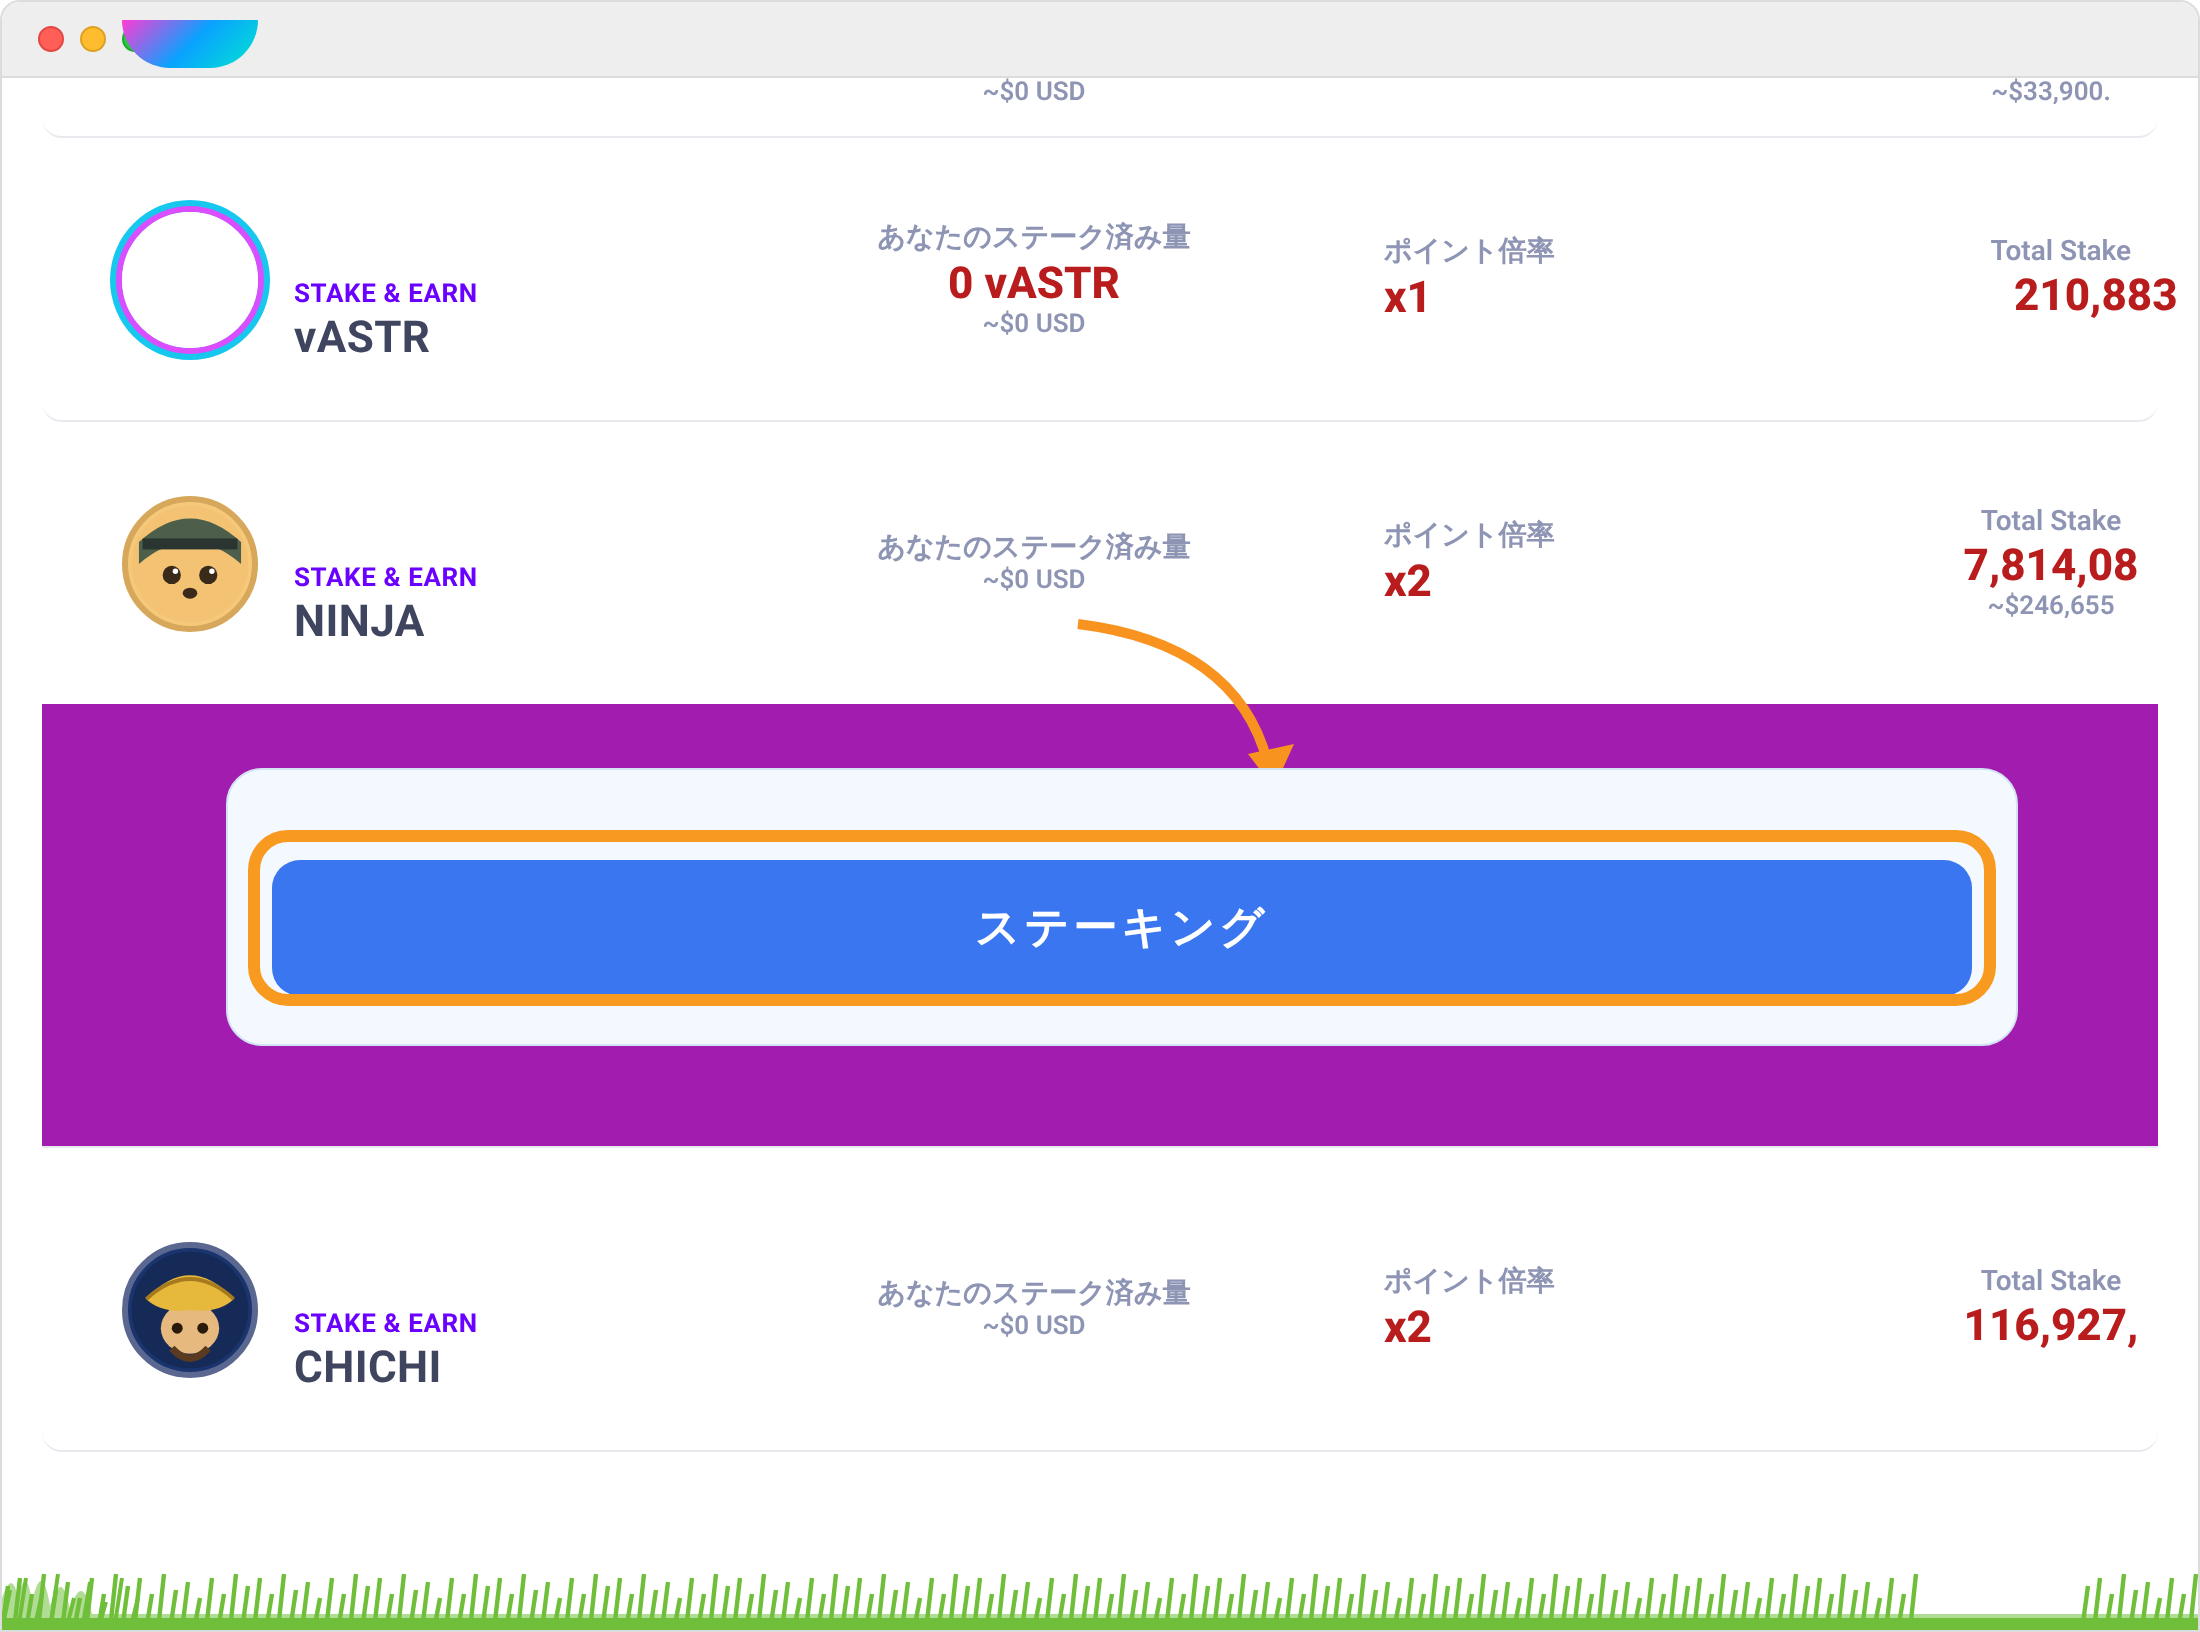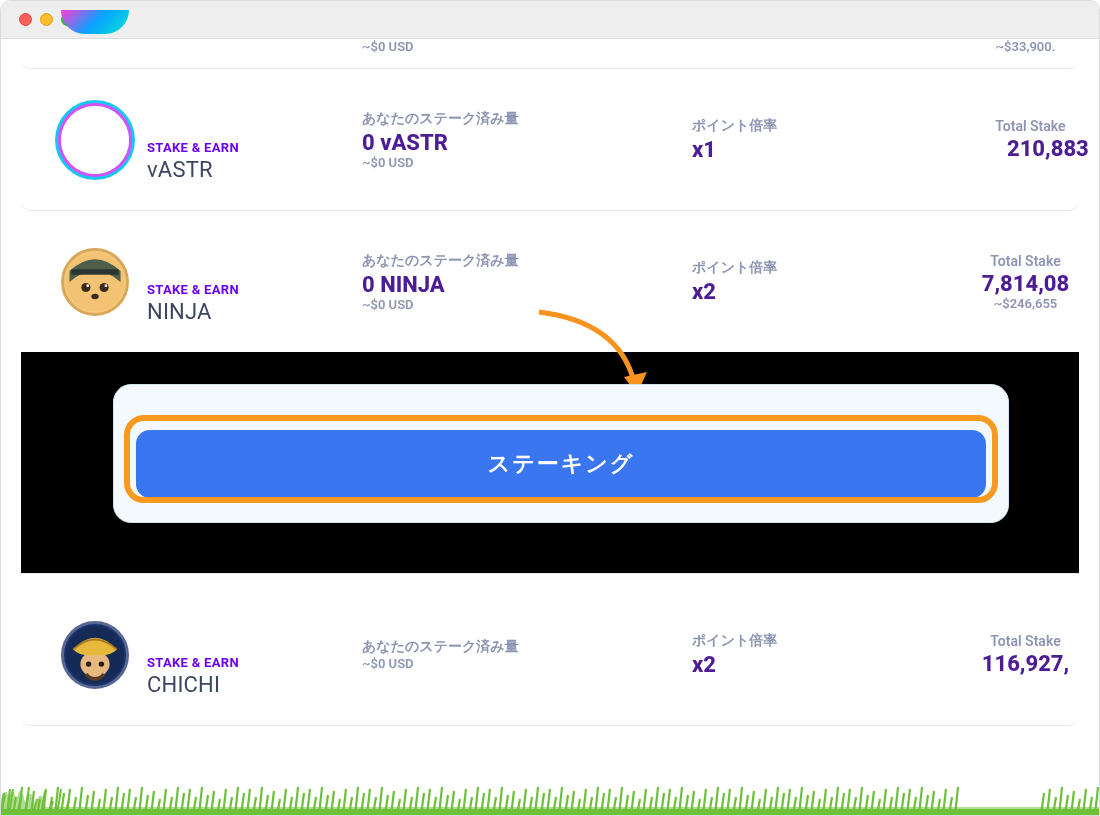--- a/index.html
+++ b/index.html
@@ -59,51 +59,51 @@
   .name-col { flex: 0 0 215px; }
   .badge-line {
     color: #6a00ff;
     font-size: 13px;
     font-weight: 700;
     letter-spacing: 0.3px;
     margin-top: 43px;
   }
   .token-name {
     font-size: 22px;
-    font-weight: 400;
+    font-weight: 700;
     color: #3f455f;
     letter-spacing: 0.2px;
     margin-top: 2px;
   }
-  .stake-col { flex: 0 0 310px; }
+  .stake-col { flex: 0 0 310px; text-align: center; }
   .stake-col .label,
   .mult-col .label,
   .total-col .label {
     color: #8e94b3;
     font-size: 14px;
     font-weight: 600;
   }
   .stake-col .value,
   .mult-col .value,
   .total-col .value {
-    color: #4c1d95;
+    color: #b91c1c;
     font-size: 22px;
     font-weight: 800;
     margin-top: 2px;
   }
   .sub {
     color: #8e94b3;
     font-size: 13px;
     font-weight: 600;
   }
   .mult-col { flex: 0 0 280px; margin-left: 20px; }
   .total-col { flex: 1 1 auto; text-align: center; }
 
   .expanded-area {
-    background: #000000;
+    background: #a21caf;
     padding: 32px 0 50px 0;
     border-bottom: 1px solid #e7e9ef;
     position: relative;
   }
   .stake-card {
     margin: 0 70px 0 92px;
     background: #f3f9ff;
     border: 1px solid #d3e3f4;
     border-radius: 18px;
     padding: 45px 22px 24px 22px;
@@ -239,21 +239,20 @@
           <circle cx="46" cy="38" r="1.5" fill="#fff"></circle>
           <ellipse cx="34" cy="50" rx="4" ry="3" fill="#3a2a1a"></ellipse>
         </svg>
       </div>
       <div class="name-col">
         <div class="badge-line">STAKE &amp; EARN</div>
         <div class="token-name">NINJA</div>
       </div>
       <div class="stake-col">
         <div class="label">あなたのステーク済み量</div>
-        <div class="value">0 NINJA</div>
         <div class="sub">~$0 USD</div>
       </div>
       <div class="mult-col">
         <div class="label">ポイント倍率</div>
         <div class="value">x2</div>
       </div>
       <div class="total-col">
         <div class="label">Total Stake</div>
         <div class="value" style="white-space:nowrap;">7,814,08</div>
         <div class="sub" style="white-space:nowrap;">~$246,655</div>

